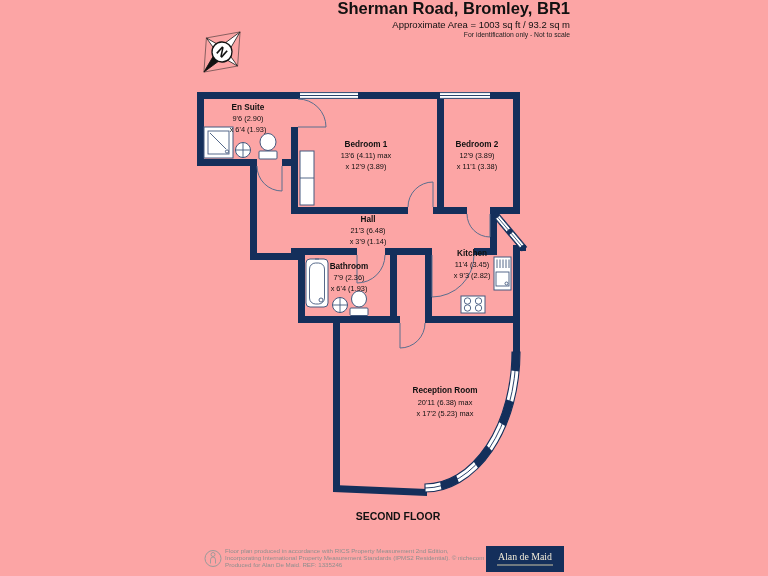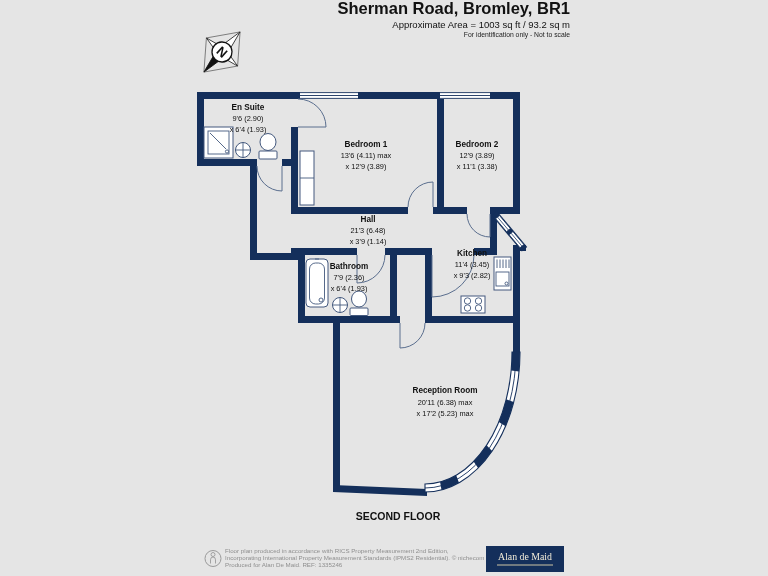--- a/index.html
+++ b/index.html
@@ -1,16 +1,16 @@
 <!DOCTYPE html>
 <html><head>
 <meta charset="utf-8">
 <style>
   html,body{margin:0;padding:0;background:#ffffff;}
-  #stage{position:relative;width:768px;height:576px;background:#e5e5e5;overflow:hidden;
+  #stage{position:relative;width:768px;height:576px;background:#fca5a5;overflow:hidden;
          font-family:"Liberation Sans",sans-serif;}
   svg{position:absolute;left:0;top:0;}
   text{font-family:"Liberation Sans",sans-serif;fill:#111;}
   .room-name{font-size:8.2px;font-weight:bold;text-anchor:middle;}
   .room-dim{font-size:7.4px;text-anchor:middle;}
   .wall{fill:#142F5B;}
   .thin{stroke:#142F5B;stroke-width:0.9;fill:none;}
   .door{stroke:#5A6E8E;stroke-width:1;fill:none;}
   .fix{stroke:#44597E;stroke-width:1;fill:#fff;}
   .fixl{stroke:#44597E;stroke-width:0.9;fill:none;}

